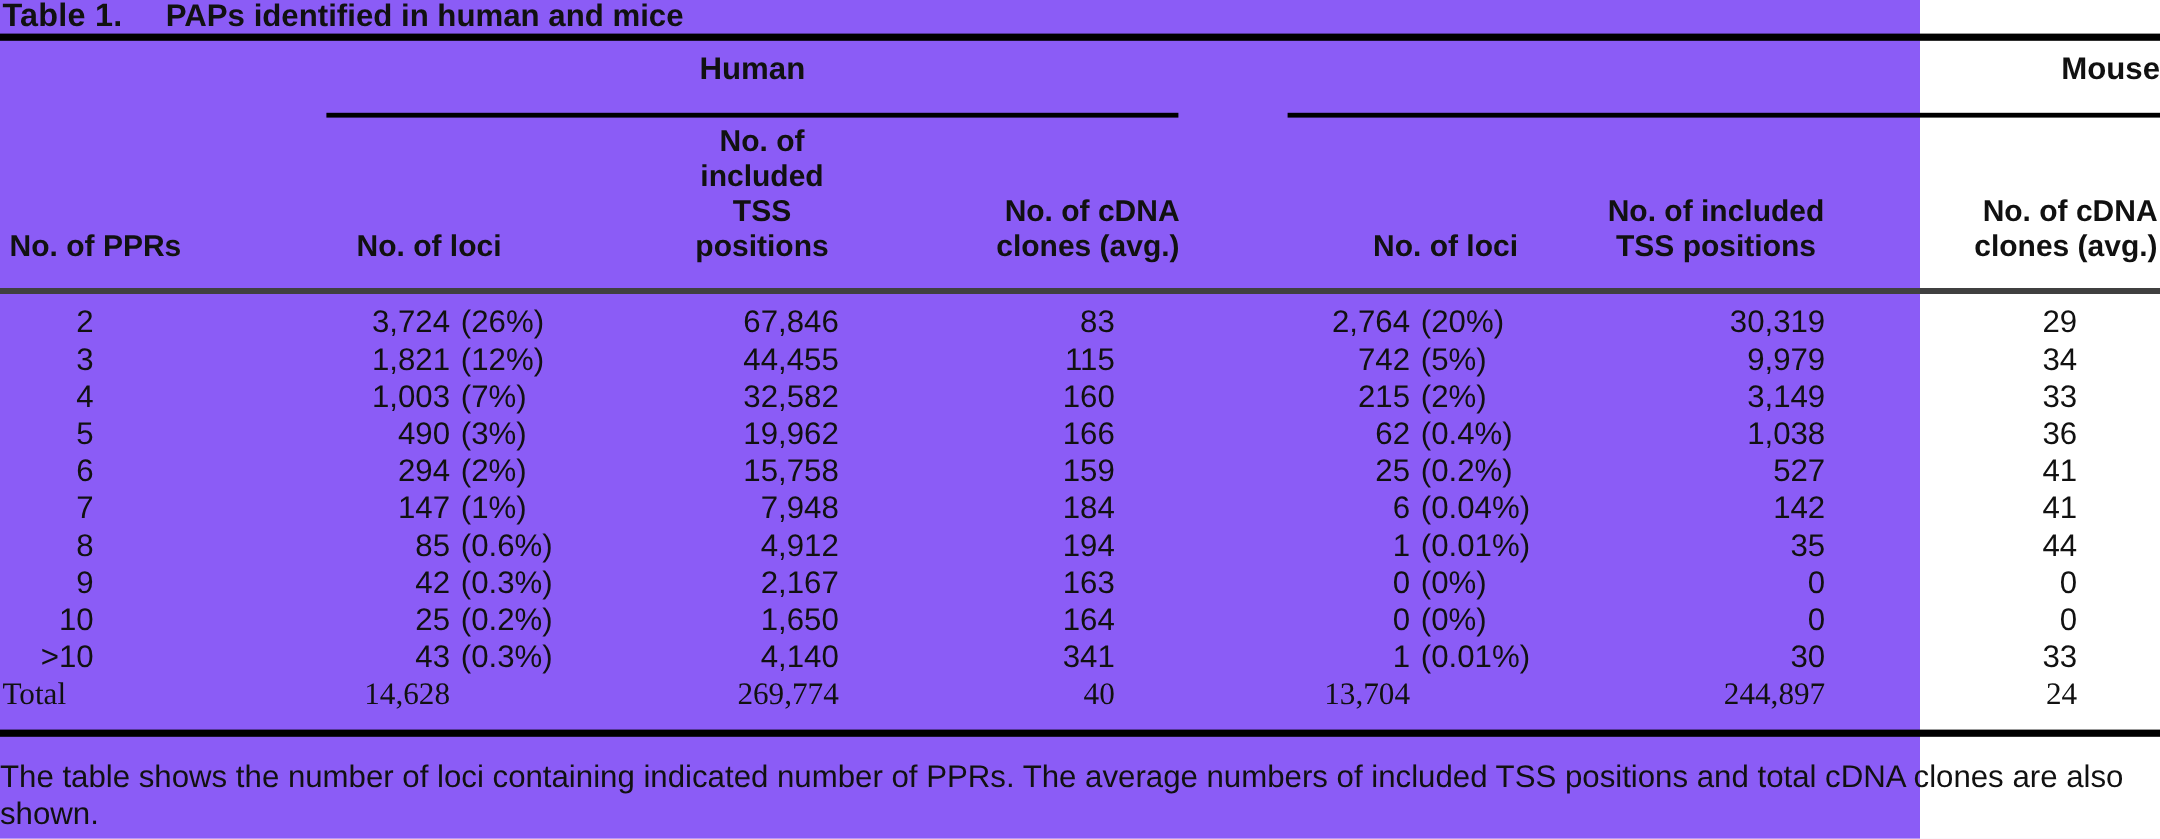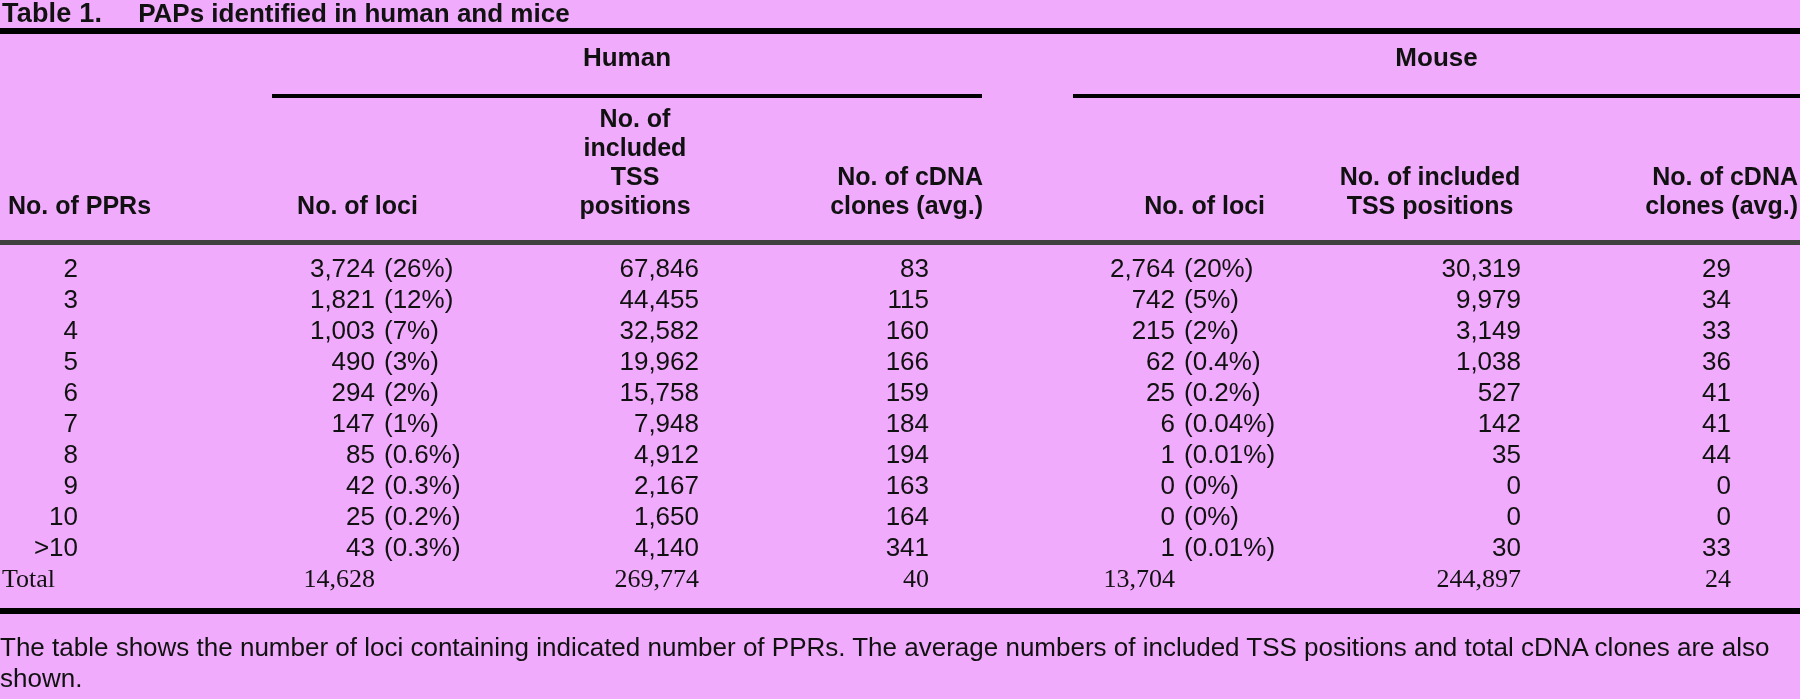--- a/index.html
+++ b/index.html
@@ -2,21 +2,21 @@
 <html><head>
 <meta charset="utf-8">
 <style>
   * { box-sizing: border-box; margin: 0; padding: 0; }
   html, body { background: #ffffff; }
   body {
     width: 1800px; height: 699px; overflow: hidden;
     font-family: "Liberation Sans", sans-serif;
     color: #111111;
   }
-  .page { width: 1800px; height: 699px; background: #f0abfc; position: relative; }
+  .page { width: 1600px; height: 699px; background: #8b5cf6; position: relative; }
 
   
   .titlebar {
     display: flex; align-items: baseline;
     line-height: 26px; padding: 0 0 2px 2px;
   }
   .title-label { font-size: 27px; font-weight: bold; letter-spacing: .2px; }
   .title-text  { font-size: 26px; font-weight: bold; margin-left: 36px; }
   .rule { background: #000; width: 1800px; }
   .rule-top { height: 6px; }
@@ -27,21 +27,21 @@
   
   .grouprow th { vertical-align: bottom; padding: 0; font-weight: bold; }
   .spanner {
     margin-top: 10px;
     border-bottom: 4px solid #000000;
     padding-bottom: 24px;
     text-align: center;
     font-size: 26px; font-weight: bold; line-height: 26px;
   }
   .spanner-human { margin-left: 22px; margin-right: 3px; }
-  .spanner-mouse { margin-left: 88px; margin-right: 0; }
+  .spanner-mouse { margin-left: 88px; margin-right: 0; text-align: right; }
 
   
   .colhead th {
     font-size: 25px; font-weight: bold; line-height: 29px;
     vertical-align: bottom;
     padding: 6px 0 20px 0;
     border-bottom: 5px solid #404040;
     text-align: center;
   }
   .colhead th.c1 { text-align: left; padding-left: 8px; }

